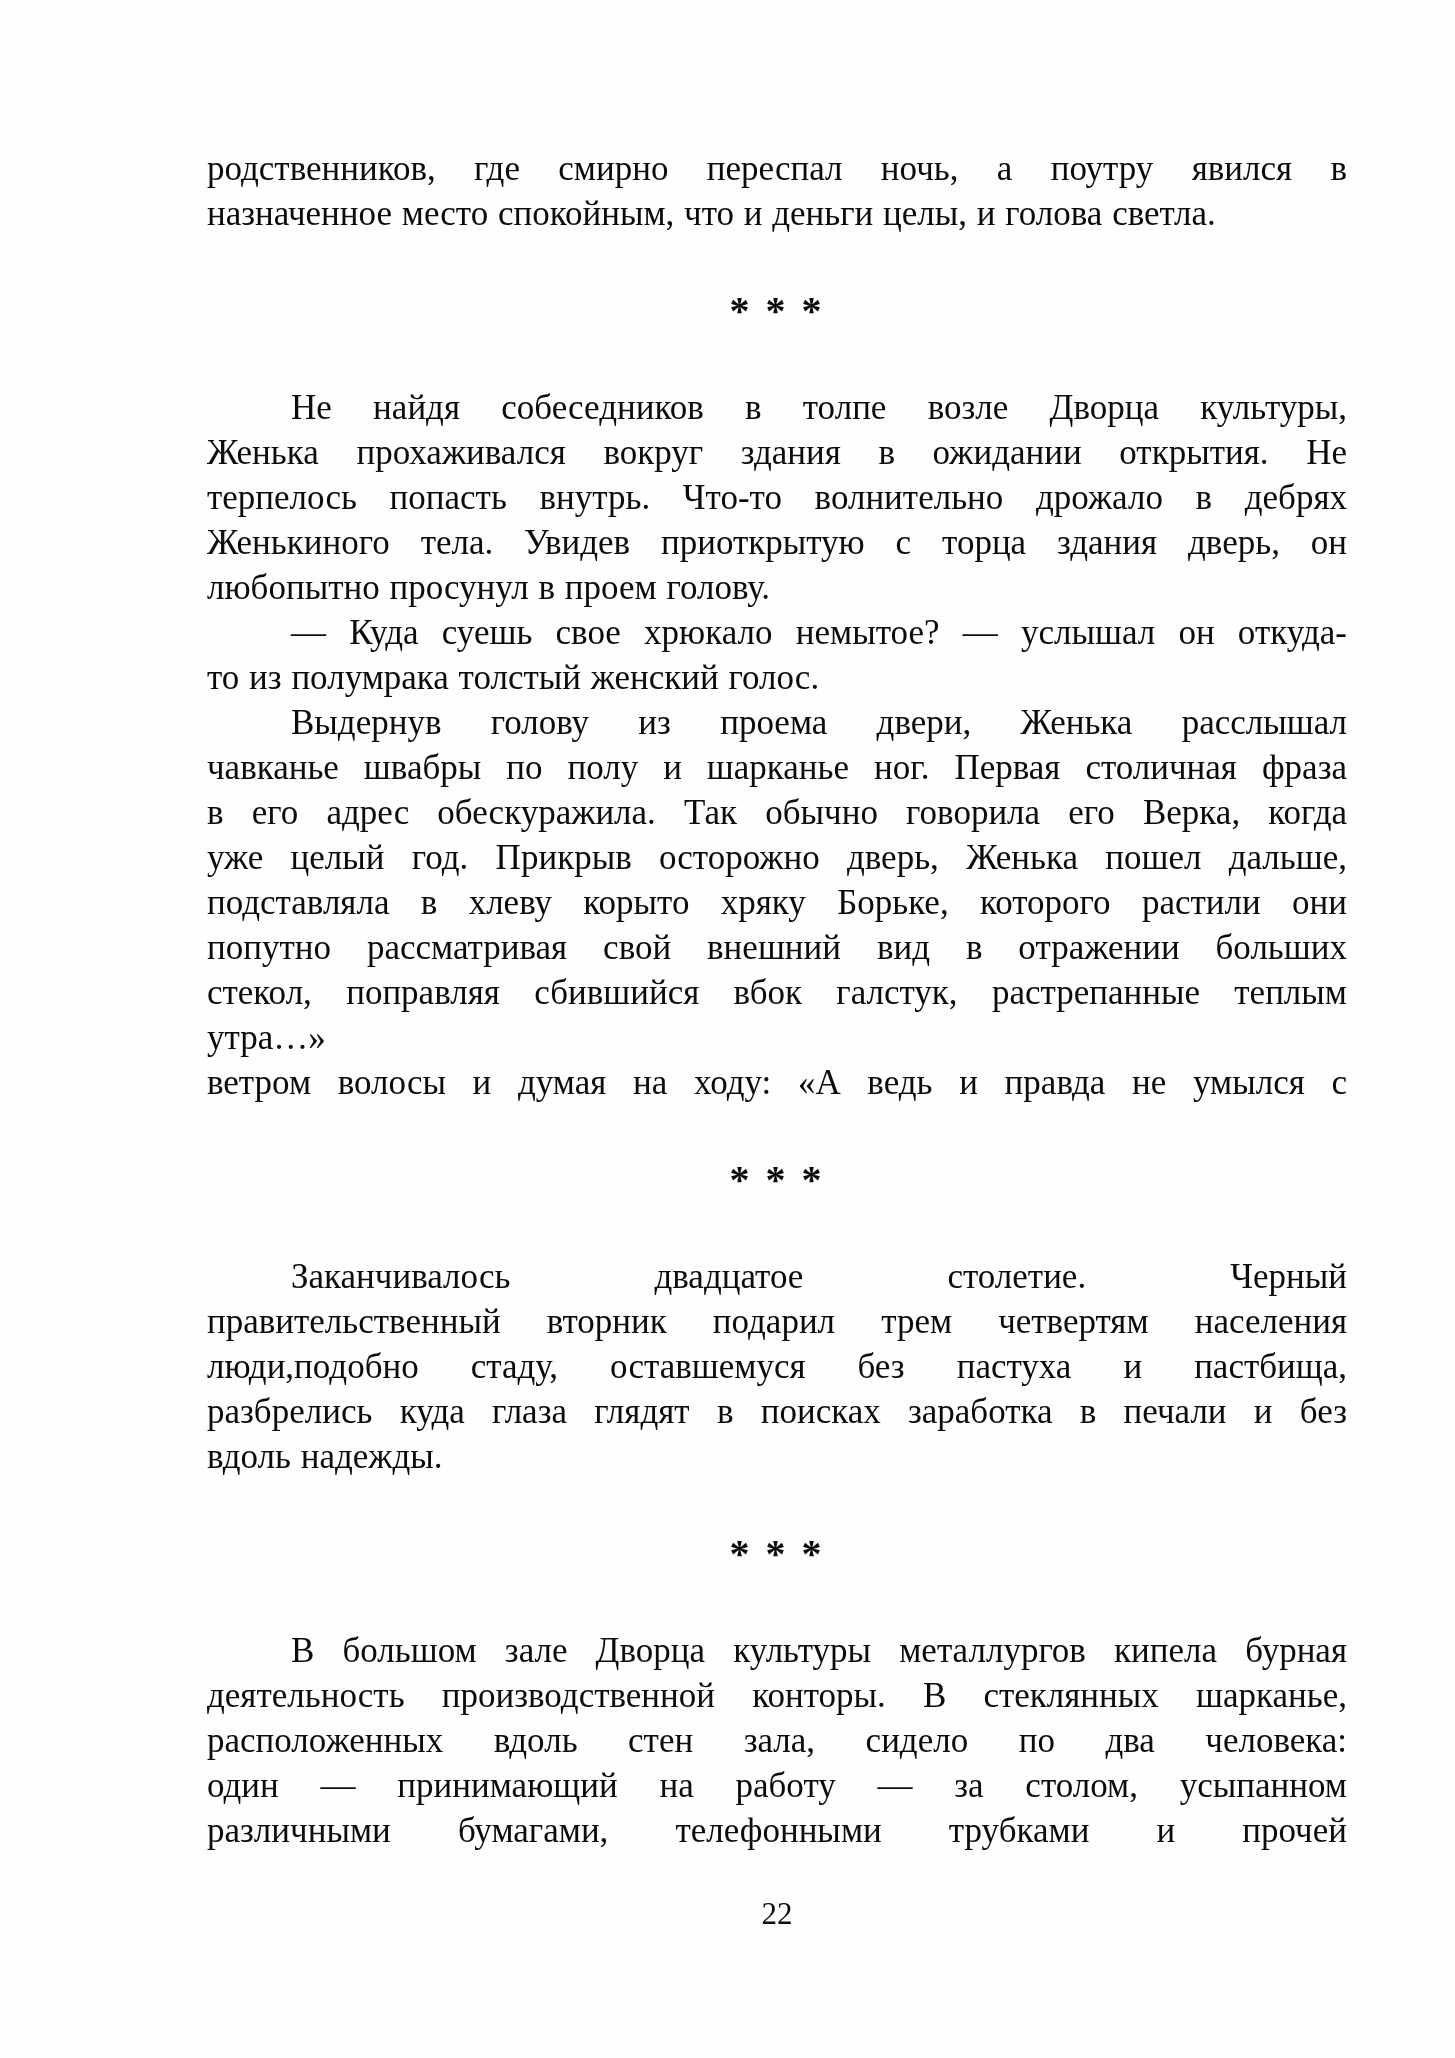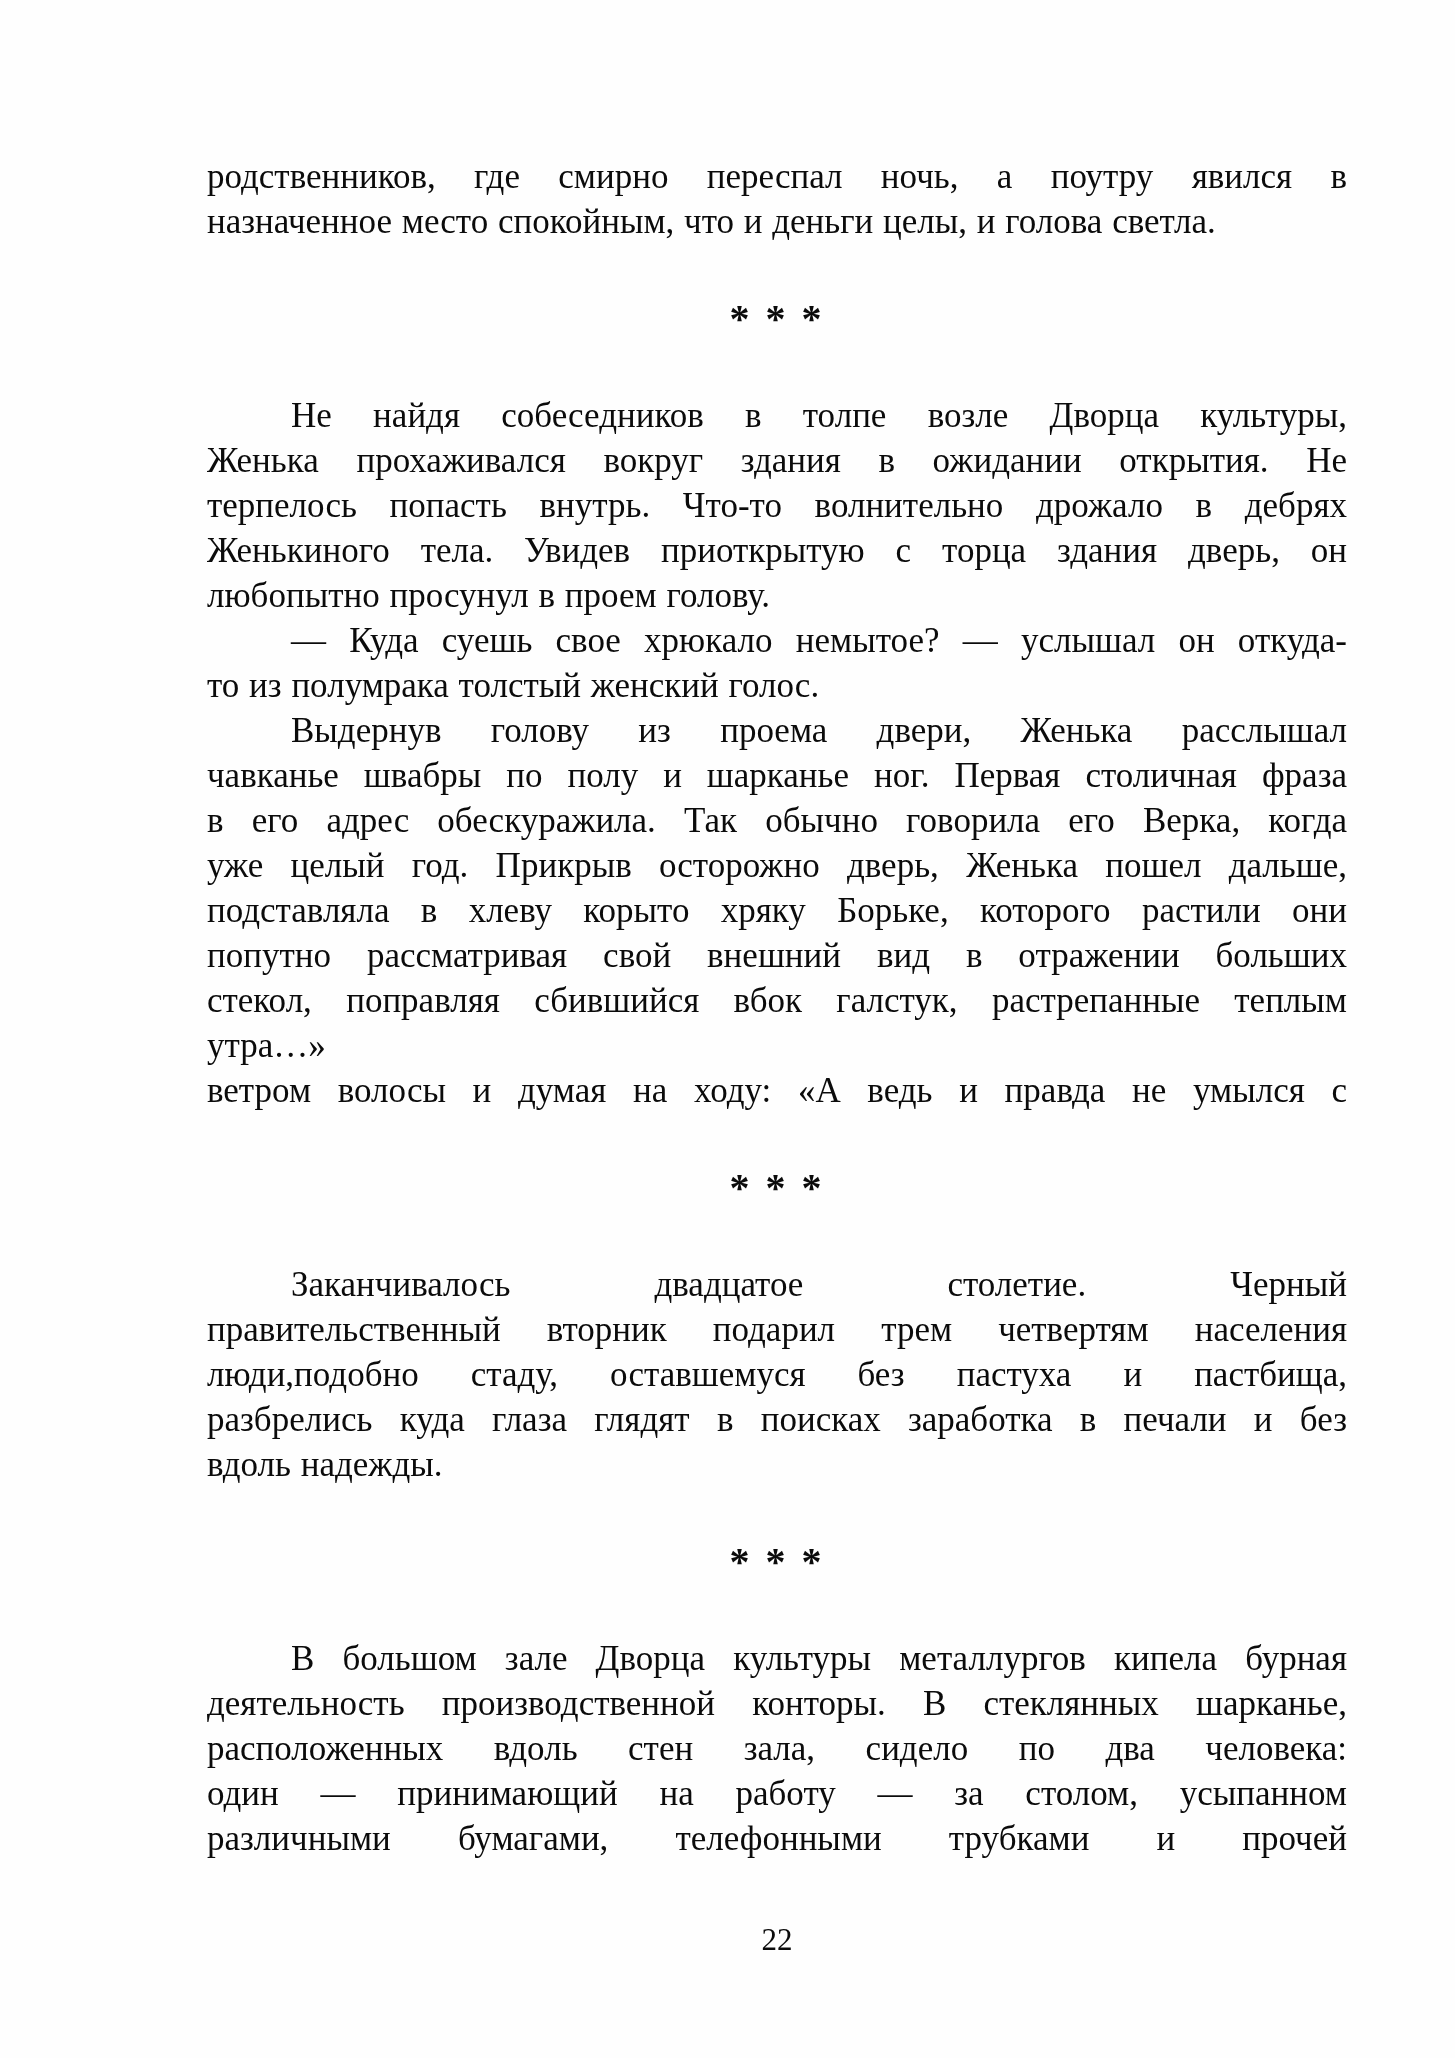--- a/index.html
+++ b/index.html
@@ -12,21 +12,21 @@
     width: 1455px;
     height: 2058px;
     background: #fefefe;
     font-family: "Liberation Serif", "DejaVu Serif", serif;
     color: #0b0b0b;
     overflow: hidden;
   }
   .text-block {
     position: absolute;
     left: 207px;
-    top: 154px;
+    top: 146px;
     width: 1140px;
   }
   .para { margin: 0; }
   .line {
     font-size: 35px;
     line-height: 45px;
     text-align: justify;
     text-align-last: justify;
     word-spacing: 1px;
   }
@@ -39,21 +39,21 @@
   .separator {
     font-size: 40px;
     font-weight: bold;
     line-height: 45px;
     height: 45px;
     text-align: center;
     letter-spacing: 3px;
     margin: 52px 0;
   }
   .page-footer {
-    margin-top: 56px;
+    margin-top: 38px;
     text-align: center;
   }
   .page-number {
     display: inline-block;
     font-size: 31px;
     line-height: 45px;
   }
 </style>
 </head>
 <body>

